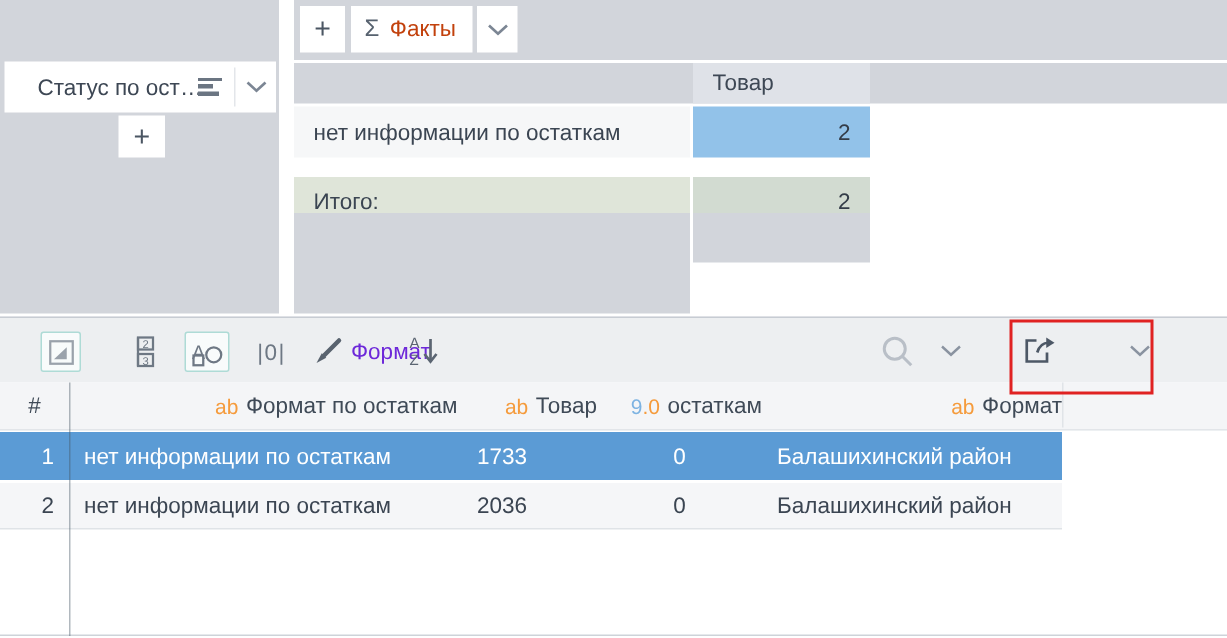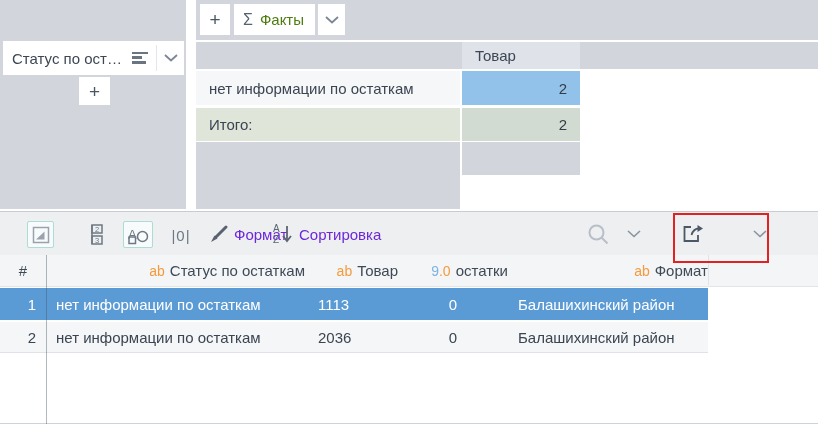--- a/index.html
+++ b/index.html
@@ -8,21 +8,21 @@
     position:relative; width:818px; height:425px; overflow:hidden;
     font-family:"Liberation Sans", sans-serif; font-size:15px; color:#3b4552;
     background:#fff;
   }
   
   .left-panel { position:absolute; left:0; top:0; width:186px; height:209px; background:#d2d5db; }
   .field-chip {
     position:absolute; left:3px; top:41px; width:181px; height:34px; background:#fff;
     display:flex; align-items:center; cursor:pointer;
   }
-  .chip-label { flex:1; padding-left:9px; white-space:nowrap; overflow:hidden; color:#3d4754; }
+  .chip-label { flex:1; padding-left:22px; white-space:nowrap; overflow:hidden; color:#3d4754; }
   .sort-bars { display:flex; flex-direction:column; align-items:flex-start; gap:2px; margin-right:8px; }
   .sort-bars i { display:block; background:#6b7582; }
   .sort-bars i:nth-child(1){ width:16px; height:2px; }
   .sort-bars i:nth-child(2){ width:10px; height:3px; }
   .sort-bars i:nth-child(3){ width:14px; height:3px; }
   .chip-divider { width:1px; height:26px; background:#e3e6ea; }
   .chip-chevron { width:27px; display:flex; align-items:center; justify-content:center; }
   .plus-btn {
     position:absolute; background:#fff; border:none; color:#4b5663; font-size:19px; line-height:1;
     display:flex; align-items:center; justify-content:center; cursor:pointer;
@@ -30,34 +30,34 @@
   }
   .left-plus { left:79px; top:77px; width:31px; height:28px; }
   
   .pivot-topbar { position:absolute; left:196px; top:0; width:622px; height:40px; background:#d2d5db; }
   .topbar-plus { left:4px; top:4px; width:30px; height:31px; }
   .facts-btn {
     position:absolute; left:38px; top:4px; width:81px; height:31px; background:#fff;
     display:flex; align-items:center; gap:7px; padding-left:9px; cursor:pointer;
   }
   .sigma { color:#57626f; font-size:16px; }
-  .facts-label { color:#4d7c0f; }
+  .facts-label { color:#c2410c; }
   .facts-chevron {
     position:absolute; left:122px; top:4px; width:27px; height:31px; background:#fff;
     display:flex; align-items:center; justify-content:center; cursor:pointer;
   }
   .pivot-colstrip { position:absolute; left:196px; top:42px; width:622px; height:27px; background:#d2d5db; }
   .pivot-colcell {
     position:absolute; left:266px; top:0; width:118px; height:27px; background:#dfe2e8;
     display:flex; align-items:center; padding-left:13px; color:#3d4754; cursor:pointer;
   }
   .pivot-row-label { position:absolute; left:196px; width:264px; display:flex; align-items:center; padding-left:13px; cursor:pointer; }
   .pivot-row-value { position:absolute; left:462px; width:118px; display:flex; align-items:center; justify-content:flex-end; padding-right:13px; cursor:pointer; color:#333c48; }
   .prow1 { top:71px; height:34px; }
-  .prow2 { top:108px; height:33px;text-align:right; }
+  .prow2 { top:118px; height:33px;text-align:right; }
   .bg-plain { background:#f6f7f8; }
   .bg-sel { background:#92c2e9; }
   .bg-total-l { background:#dfe5d9; }
   .bg-total-v { background:#d2dbd1; }
   .pivot-tail-l { position:absolute; left:196px; top:142px; width:264px; height:67px; background:#d2d5db; }
   .pivot-tail-v { position:absolute; left:462px; top:142px; width:118px; height:33px; background:#d2d5db; }
   
   .toolbar { position:absolute; left:0; top:211px; width:818px; height:44px; background:#edeff1; border-top:1px solid #c7ccd3; }
   .tb-abs { position:absolute; display:flex; align-items:center; justify-content:center; cursor:pointer; }
   .icon-frame { border:1px solid #aedbd6; background:#f8fbfb; border-radius:2px; }
@@ -193,21 +193,20 @@
     <div class="tb-abs" style="left:272px; top:10px; width:22px; height:24px;">
       <span>
         <svg width="22" height="24" viewBox="0 0 22 24">
           <text x="1" y="10" font-size="10" fill="#5b6572" font-family="Liberation Sans, sans-serif">A</text>
           <text x="1" y="21" font-size="10" fill="#5b6572" font-family="Liberation Sans, sans-serif">Z</text>
           <line x1="15" y1="4" x2="15" y2="18" stroke="#5b6572" stroke-width="1.8"></line>
           <polyline points="11,14 15,19 19,14" fill="none" stroke="#5b6572" stroke-width="1.8"></polyline>
         </svg>
       </span>
     </div>
-    <span class="tb-label tb-abs" style="left:299px; top:11px; height:22px;">Сортировка</span>
 
     <div class="tb-abs" style="left:586px; top:10px; width:24px; height:24px;">
       <span>
         <svg width="23" height="23" viewBox="0 0 23 23">
           <circle cx="9.5" cy="9.5" r="7" fill="none" stroke="#b9bfc7" stroke-width="2"></circle>
           <line x1="14.5" y1="14.5" x2="20.5" y2="20.5" stroke="#b9bfc7" stroke-width="2"></line>
         </svg>
       </span>
     </div>
 
@@ -236,42 +235,42 @@
   </section>
 
   <div class="red-box"></div>
 
   <div class="grid-header">
     <div class="gc gc-num">
       <span class="hdr-text">#</span>
     </div>
     <div class="gc gc-status">
       <span class="badge-ab">ab</span>
-      <span class="hdr-text">Статус по остаткам</span>
+      <span class="hdr-text">Формат по остаткам</span>
     </div>
     <div class="gc gc-tovar">
       <span class="badge-ab">ab</span>
       <span class="hdr-text">Товар</span>
     </div>
     <div class="gc gc-ost">
       <span class="badge-9">9</span>
       <span class="badge-0">.0</span>
-      <span class="hdr-text">остатки</span>
+      <span class="hdr-text">остаткам</span>
     </div>
     <div class="gc gc-sklad">
       <span class="badge-ab">ab</span>
       <span class="hdr-text">Формат</span>
     </div>
   </div>
   <div class="col-divider-light"></div>
 
   <div class="grid-row row-sel">
     <div class="cell c-num">1</div>
     <div class="cell c-status">нет информации по остаткам</div>
-    <div class="cell c-tovar">1113</div>
+    <div class="cell c-tovar">1733</div>
     <div class="cell c-ost">0</div>
     <div class="cell c-sklad">Балашихинский район</div>
   </div>
   <div class="grid-row row-alt">
     <div class="cell c-num">2</div>
     <div class="cell c-status">нет информации по остаткам</div>
     <div class="cell c-tovar">2036</div>
     <div class="cell c-ost">0</div>
     <div class="cell c-sklad">Балашихинский район</div>
   </div>

